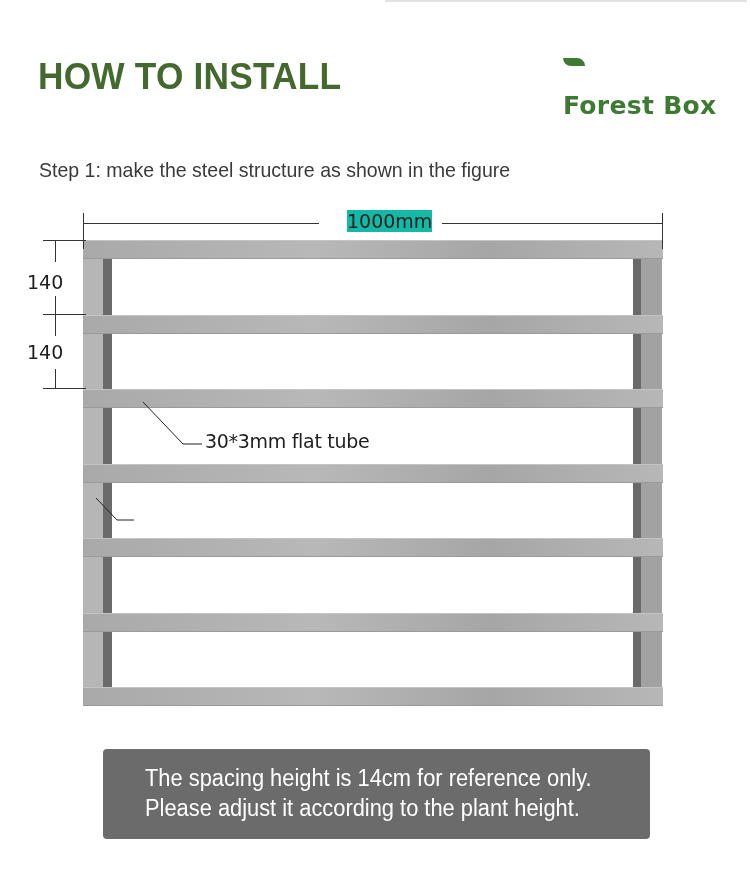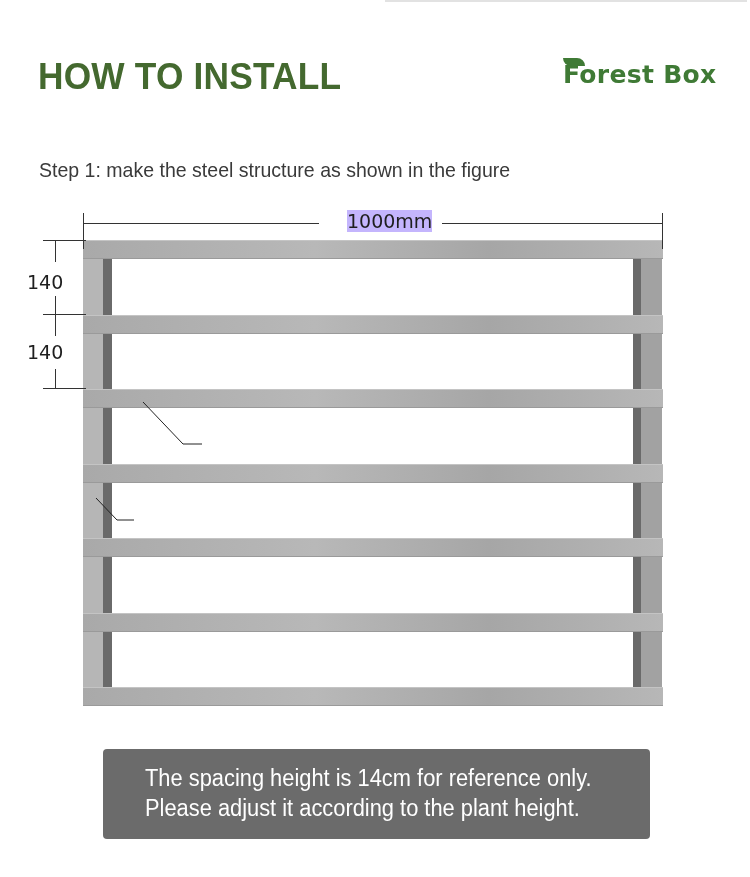--- a/index.html
+++ b/index.html
@@ -1,33 +1,33 @@
 <!DOCTYPE html>
 <html><head>
 <meta charset="utf-8">
 <style>
   html, body { margin:0; padding:0; background:#ffffff; }
   body { width:750px; height:877px; position:relative; overflow:hidden; font-family:"Liberation Sans", sans-serif; }
   .topline { position:absolute; top:0; left:385px; width:362px; height:2px; background:#e2e2e2; }
   .title { position:absolute; left:38px; top:56px; font-family:"Liberation Sans", sans-serif; font-weight:bold; font-size:36px; color:#44692f; letter-spacing:0.2px; transform:scaleX(0.98); transform-origin:left; }
   .brand { position:absolute; left:563px; top:60px; font-family:"DejaVu Sans", sans-serif; font-weight:bold; font-size:25px; color:#3f7a35; letter-spacing:0.3px; }
   .brand .leaf { position:absolute; left:0px; top:-2px; width:22px; height:8px; background:#3f7a35; border-radius:0 12px 0 12px; }
-  .brand .txt { display:inline-block; }
+  .brand .txt { display:inline-block;margin-top:31px; }
   .step { position:absolute; left:39px; top:158px; font-size:21px; color:#3a3a3a; transform:scaleX(0.93); transform-origin:left; }
 
   .fig { position:absolute; left:0; top:0; width:750px; height:740px; }
   .rail { position:absolute; left:83px; width:580px; height:19px;
           background:linear-gradient(90deg,#a9a9a9 0%,#b8b8b8 40%,#a6a6a6 70%,#b7b7b7 100%);
           border-top:1px solid #c4c4c4; border-bottom:1px solid #9a9a9a; box-sizing:border-box; }
   .post-l { position:absolute; left:83px; width:20px; background:#b6b6b6; }
   .post-l-d { position:absolute; left:103px; width:9px; background:#6a6a6a; }
   .post-r-d { position:absolute; left:633px; width:8px; background:#6a6a6a; }
   .post-r { position:absolute; left:641px; width:21px; background:#a2a2a2; }
   .line { position:absolute; background:#333; }
-  .dimlabel { position:absolute; font-family:"DejaVu Sans", sans-serif; font-size:19px; color:#1e1e1e; background:#c4b5fd; }
+  .dimlabel { position:absolute; font-family:"DejaVu Sans", sans-serif; font-size:19px; color:#1e1e1e; background:#14b8a6; }
   .callout { position:absolute; font-family:"DejaVu Sans", sans-serif; font-size:19px; color:#1e1e1e; letter-spacing:-0.3px; }
   .note { position:absolute; left:103px; top:749px; width:547px; height:90px; background:#6b6b6b; border-radius:4px; box-sizing:border-box; padding:14px 0 0 42px; color:#ffffff; font-size:23px; line-height:30px; }
   .note span { display:block; transform:scaleX(0.95); transform-origin:left; }
 </style>
 </head>
 <body>
 
 <div class="topline"></div>
 
 <div class="title">HOW TO INSTALL</div>
@@ -66,18 +66,19 @@
   <div class="line" style="left:55px;top:240px;width:1px;height:22px;"></div>
   <div class="line" style="left:55px;top:296px;width:1px;height:40px;"></div>
   <div class="line" style="left:55px;top:369px;width:1px;height:20px;"></div>
   <div class="dimlabel" style="left:27px;top:271px;background:transparent;">140</div>
   <div class="dimlabel" style="left:27px;top:341px;background:transparent;">140</div>
 
   <svg style="position:absolute;left:0;top:0;" width="750" height="740">
     <polyline points="143,402 183,444 202,444" fill="none" stroke="#222" stroke-width="1"></polyline>
     <polyline points="96,498 117,520 134,520" fill="none" stroke="#222" stroke-width="1"></polyline>
   </svg>
+  <div class="callout" style="left:205px;top:430px;">30*3mm flat tube</div>
 </div>
 
 <div class="note">
   <span>The spacing height is 14cm for reference only.</span>
   <span>Please adjust it according to the plant height.</span>
 </div>
 
 </body></html>

